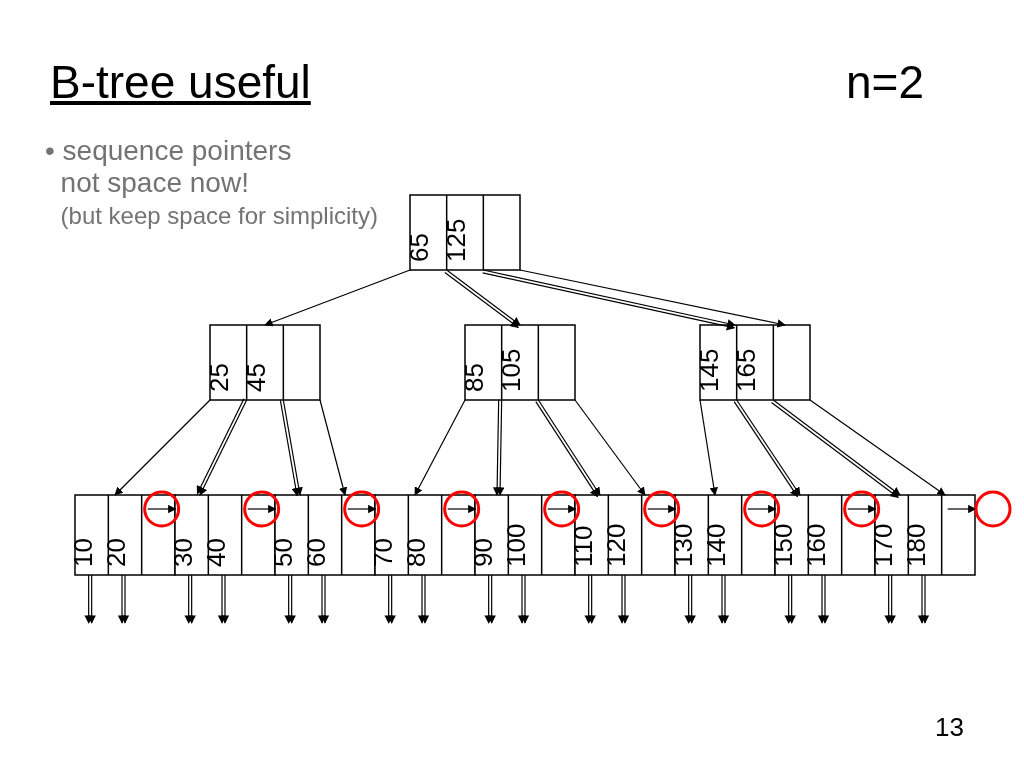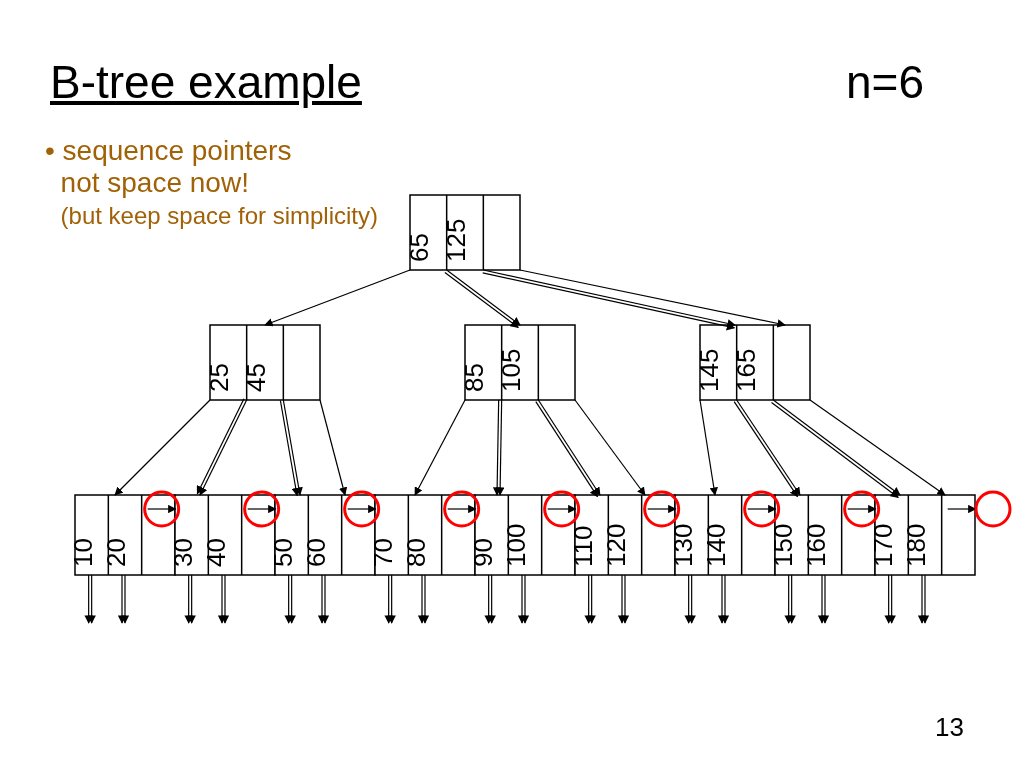--- a/index.html
+++ b/index.html
@@ -22,21 +22,21 @@
   .nval {
     position: absolute;
     right: 100px;
     top: 55px;
     font-size: 46px;
   }
   .note {
     position: absolute;
     left: 45px;
     top: 135px;
-    color: #a16207;
+    color: #737373;
     font-size: 28px;
     line-height: 1.15;
   }
   .note .sub {
     font-size: 24px;
     margin-top: 32px;
   }
   .pagenum {
     position: absolute;
     right: 60px;
@@ -56,22 +56,22 @@
   }
   .seqcircle {
     fill: none;
     stroke: #ff0000;
     stroke-width: 3;
   }
 </style>
 </head>
 <body>
 
-<div class="title">B-tree example</div>
-<div class="nval">n=6</div>
+<div class="title">B-tree useful</div>
+<div class="nval">n=2</div>
 <div class="note">
   <span>• sequence pointers</span><br>
   &nbsp;&nbsp;<span>not space now!</span><br>
   &nbsp;&nbsp;<span class="sub">(but keep space for simplicity)</span>
 </div>
 <div class="pagenum">13</div>
 
 <svg id="tree-svg" width="1024" height="768">
   <defs>
     <marker id="arrow" viewBox="0 0 10 10" refX="9" refY="5" markerWidth="7" markerHeight="7" orient="auto-start-reverse">

